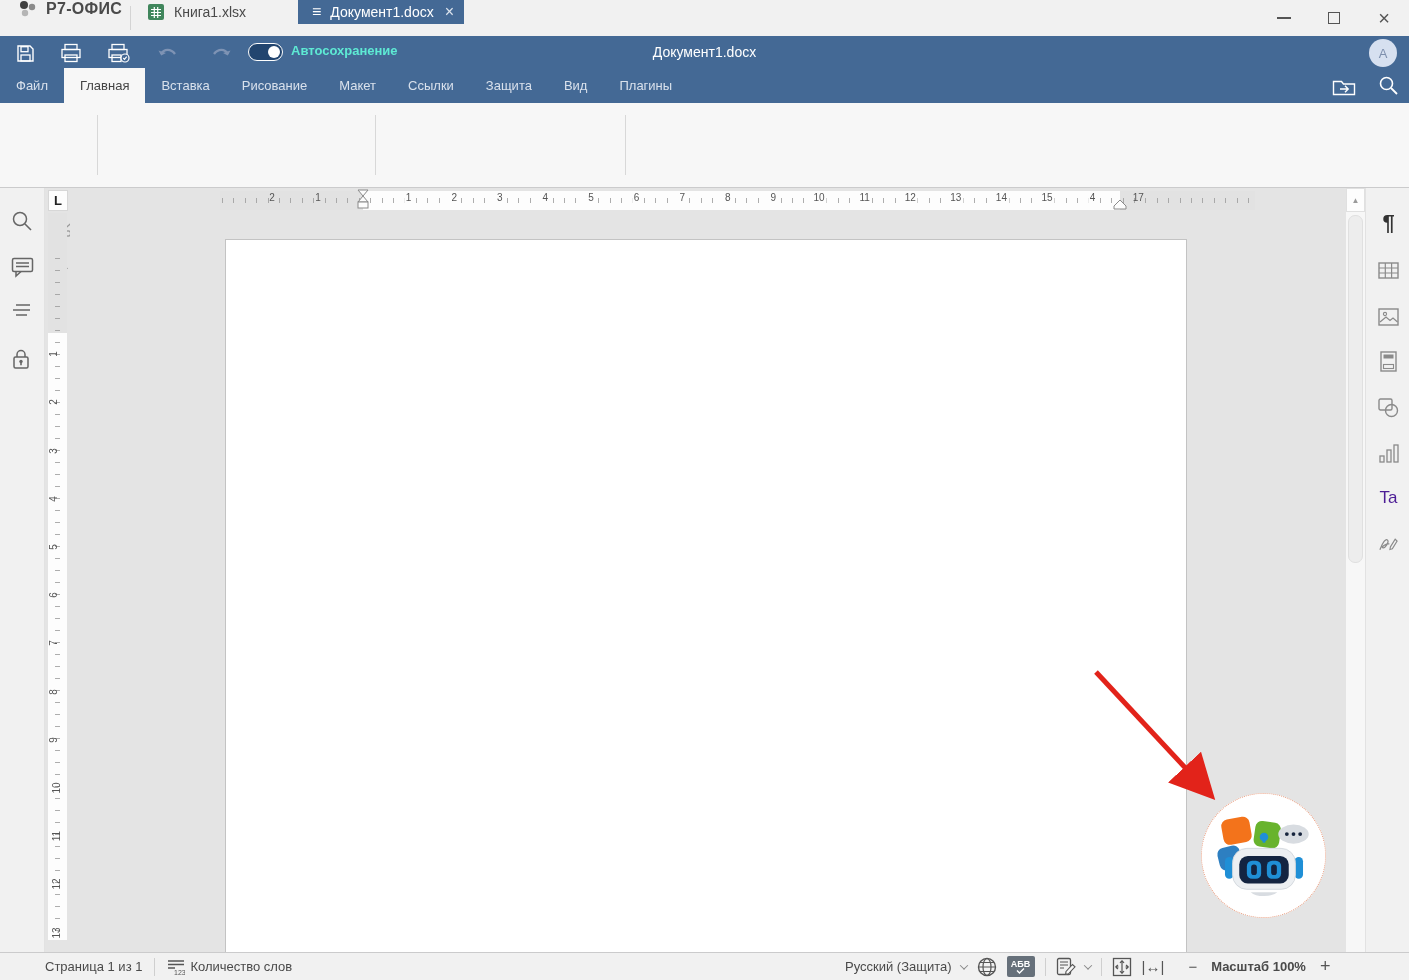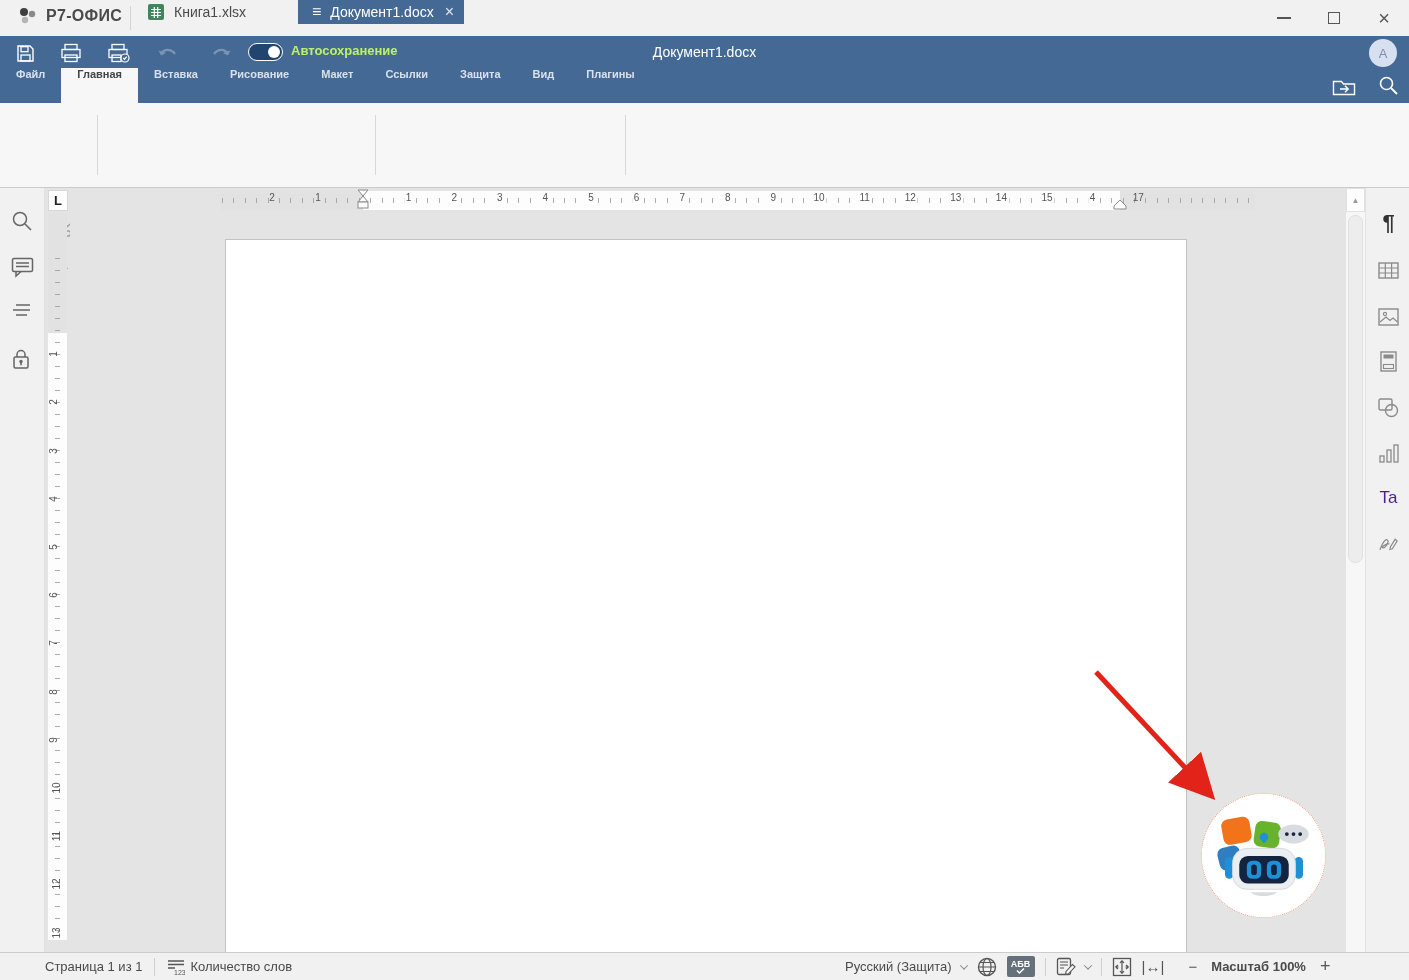--- a/index.html
+++ b/index.html
@@ -2,44 +2,44 @@
 <html><head>
 <meta charset="utf-8">
 <style>
   * { margin:0; padding:0; box-sizing:border-box; }
   html,body { width:1409px; height:980px; overflow:hidden; }
   body { font-family:"Liberation Sans", sans-serif; color:#444; background:#e4e4e4; }
   #app { position:relative; width:1409px; height:980px; background:#e4e4e4; }
 
   
   .titlebar { position:absolute; left:0; top:0; width:1409px; height:36px; background:#f1f1f1; }
-  .logo { position:absolute; left:18px; top:0; height:32px; display:flex; align-items:center; gap:8px; }
+  .logo { position:absolute; left:18px; top:0; height:32px; display:flex; gap:8px; }
   .logo-name { font-weight:bold; font-size:16px; color:#4a4a4a; letter-spacing:.3px; }
   .tb-div { position:absolute; top:6px; width:1px; height:24px; background:#d4d4d4; }
   .doc-tab { position:absolute; top:0; height:24px; display:flex; align-items:center; gap:9px; font-size:14px; padding:0 14px; cursor:default; }
   .doc-tab.inactive { left:133px; width:164px; color:#4a4a4a; }
   .doc-tab.active { left:298px; width:166px; background:#446995; color:#fff; }
   .tab-burger { font-size:16px; color:#fff; }
   .tab-close { font-size:16px; color:#dfe6ef; margin-left:2px; }
   .win-controls { position:absolute; right:0; top:0; height:36px; display:flex; }
   .win-btn { width:50px; height:36px; display:flex; align-items:center; justify-content:center; color:#555; font-size:16px; }
   .win-max-box { width:12px; height:12px; border:1.5px solid #555; }
   .win-min-line { width:14px; height:0; border-top:2px solid #555; }
 
   
   .bluebar { position:absolute; left:0; top:36px; width:1409px; height:67px; background:#446995; }
   .hrow1 { position:absolute; left:0; top:0; width:1409px; height:34px; }
   .hbtn { position:absolute; top:4px; width:26px; height:26px; display:flex; align-items:center; justify-content:center; }
   .toggle { position:absolute; left:248px; top:7px; width:35px; height:18px; border:1px solid #fff; border-radius:10px; background:#22456f; }
   .toggle-knob { position:absolute; right:2px; top:2px; width:12px; height:12px; border-radius:50%; background:#fff; }
-  .autosave-label { position:absolute; left:291px; top:7px; font-size:13px; color:#bef264; font-weight:bold; }
+  .autosave-label { position:absolute; left:291px; top:7px; font-size:13px; color:#5eead4; font-weight:bold; }
   .doc-title { position:absolute; left:0; right:0; top:8px; text-align:center; color:#fff; font-size:14px; }
   .avatar { position:absolute; right:12px; top:3px; width:28px; height:28px; border-radius:50%; background:#d6e0f0; color:#7d8fad; display:flex; align-items:center; justify-content:center; font-size:13px; }
   .hrow2 { position:absolute; left:0; top:32px; width:1409px; height:35px; display:flex; align-items:stretch; }
-  .menu-tab { display:flex; align-items:flex-start; padding:0 16px; font-size:11px; font-weight:bold; color:#d9e1ec; cursor:default; }
+  .menu-tab { display:flex; align-items:center; padding:0 16px; font-size:13px; font-weight:normal; color:#d9e1ec; cursor:default; }
   .menu-tab.active { background:#f7f7f7; color:#444; }
   .hrow2-right { position:absolute; right:10px; top:32px; height:35px; display:flex; align-items:center; gap:22px; }
 
   
   .toolbar { position:absolute; left:0; top:103px; width:1409px; height:85px; background:#f7f7f7; border-bottom:1px solid #cbcbcc; }
   .tb-vdiv { position:absolute; top:12px; height:60px; width:1px; background:#d8d8d8; }
   .trow { position:absolute; height:28px; display:flex; align-items:center; }
   .tbtn { display:inline-flex; align-items:center; justify-content:center; min-width:24px; height:26px; color:#555; font-size:15px; }
   .tbtn.active { background:#7d858c; color:#fff; }
   .chev { display:inline-block; width:6px; height:6px; border-right:1.4px solid #888; border-bottom:1.4px solid #888; transform:rotate(45deg) translate(-1px,-1px); margin-left:4px; }

